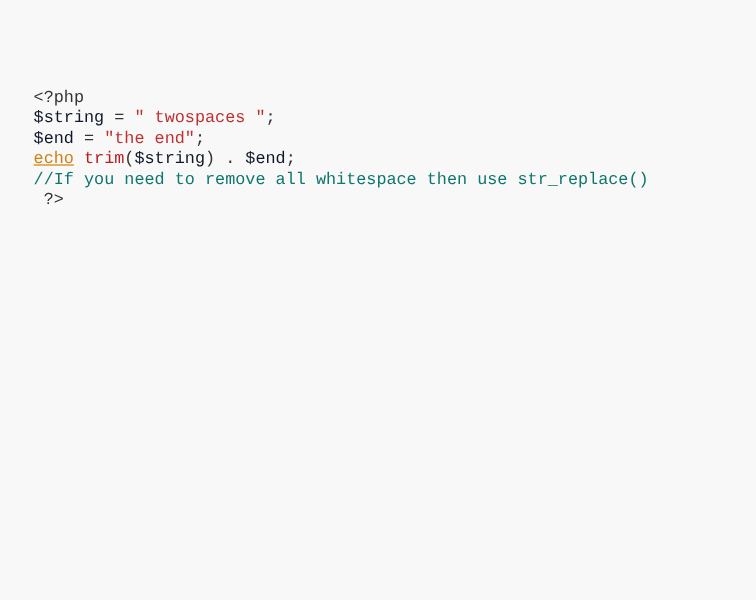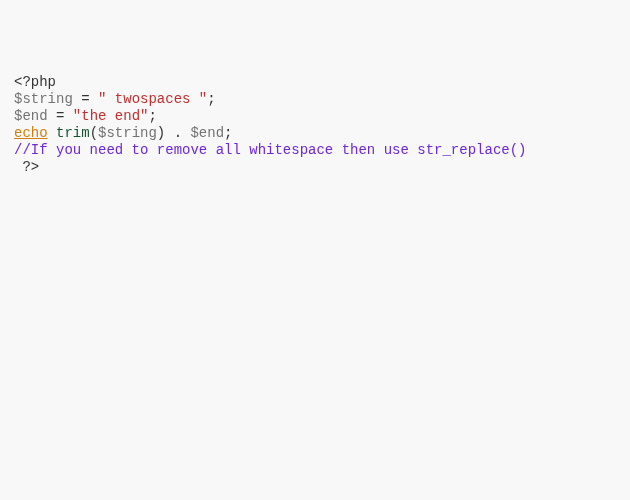--- a/index.html
+++ b/index.html
@@ -7,29 +7,29 @@
     width: 630px;
     height: 500px;
     background: #f8f8f8;
     font-family: "Consolas", "Monaco", "Courier New", monospace;
     font-size: 14px;
     line-height: 17px;
     padding: 6px 14px;
     white-space: pre;
     color: #333333;
   }
-  .line { display: block; }
+  .line { display: block; margin-left: 14px; }
   .t-default { color: #333333; }
-  .t-var { color: #737373; }
+  .t-var { color: #0f172a; }
   .t-op { color: #333333; }
   .t-string { color: #c03030; }
   .t-keyword { color: #d08010; text-decoration: underline; }
-  .t-func { color: #14532d; }
+  .t-func { color: #b91c1c; }
   .t-paren { color: #333333; }
-  .t-comment { color: #6d28d9; }
+  .t-comment { color: #0f766e; }
 </style>
 </head>
 <body>
 
 
 
 <div class="code-block"><span class="line"><span class="t-default">&lt;?php</span></span><span class="line"><span class="t-var">$string</span><span class="t-op"> = </span><span class="t-string">" twospaces "</span><span class="t-default">;</span></span><span class="line"><span class="t-var">$end</span><span class="t-op"> = </span><span class="t-string">"the end"</span><span class="t-default">;</span></span><span class="line"><span class="t-keyword">echo</span><span> </span><span class="t-func">trim</span><span class="t-paren">(</span><span class="t-var">$string</span><span class="t-paren">)</span><span class="t-op"> . </span><span class="t-var">$end</span><span class="t-default">;</span></span><span class="line"><span class="t-comment">//If you need to remove all whitespace then use str_replace()</span></span><span class="line"><span class="t-default"> ?&gt;</span></span></div>
 
 
 

